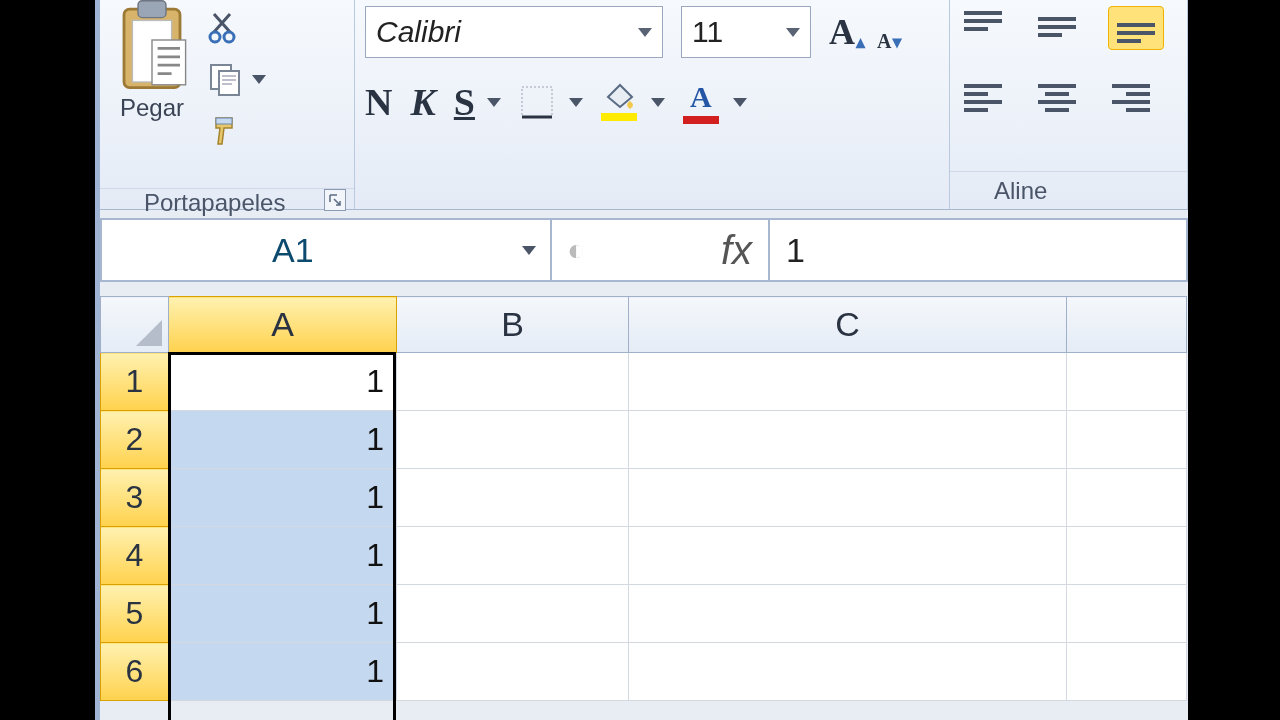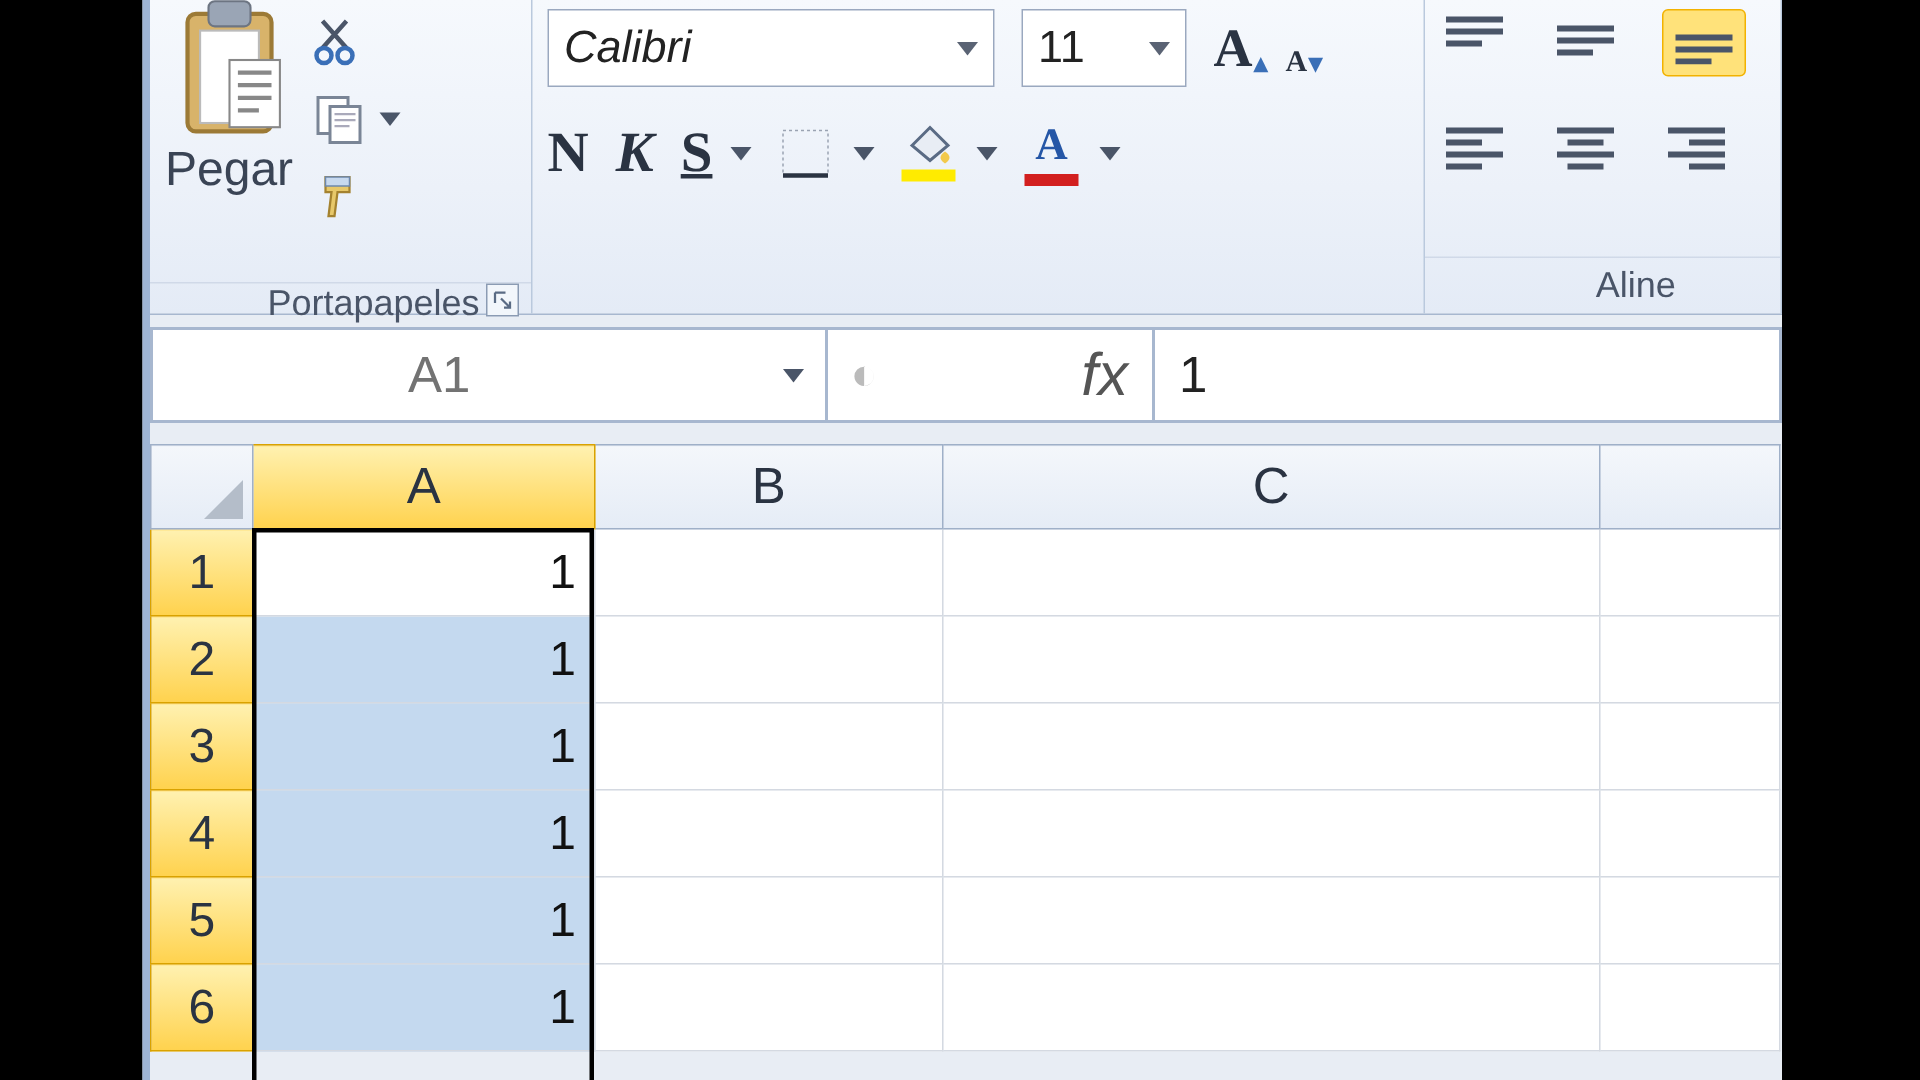--- a/index.html
+++ b/index.html
@@ -23,53 +23,53 @@
     position: relative;
     display: flex;
     flex-direction: column;
     border-right: 1px solid #bac9dd;
     height: 100%;
     gap: 40px;
   }
   .ribbon-body { flex: 1; display: flex; align-items: flex-start; padding: 6px 10px 0 10px; gap: 14px; }
   .ribbon-label {
     height: 38px;
-    display: flex; align-items: center; justify-content: center;
+    display: flex; align-items: center; justify-content: flex-start;
     font-size: 24px; color: #4a5568;
     position: relative;
     border-top: 1px solid #d0d9e8;
     padding-left: 44px;
   }
   .launcher {
     position: absolute; right: 8px; bottom: 6px;
     width: 22px; height: 22px;
     border: 1px solid #8b9bb3; background: #f2f6fb;
     display:flex; align-items:center; justify-content:center;
   }
   .launcher svg { width: 14px; height: 14px; }
   
   .g-clipboard { width: 255px; }
   .paste-stack { display:flex; flex-direction:column; align-items:center; gap:0; margin-top:-6px; }
   .paste-icon { width: 84px; height: 94px; display:flex; align-items:center; justify-content:center; }
-  .paste-label { font-size: 32px; color: #3a4455; }
+  .paste-label { font-size: 24px; color: #3a4455; }
   .clip-col { display:flex; flex-direction:column; gap:18px; margin-top:4px; }
   .mini-btn { display:flex; align-items:center; gap:6px; }
   .mini-btn svg { width: 34px; height: 34px; }
   .dd-caret { width:0;height:0;border-left:7px solid transparent;border-right:7px solid transparent;border-top:9px solid #4a5568; display:inline-block; margin-left:4px; }
   
   .g-font { width: 595px; }
   .font-rows { display:flex; flex-direction:column; gap:22px; width:100%; }
   .font-row { display:flex; align-items:center; gap:18px; }
   .combo {
     height: 52px; background:#fff; border:1px solid #9aa8bf;
     display:flex; align-items:center; justify-content:space-between;
     padding: 0 10px; font-size: 30px; color:#222;
   }
   .combo.font-name { width: 298px; font-style: italic; }
-  .combo.font-size { width: 110px; }
+  .combo.font-size { width: 130px; }
   .combo .dd-caret { border-top-color:#5a6374; }
   .size-arrows { display:flex; gap:12px; }
   .sz-btn { display:flex; align-items:flex-end; gap:1px; font-family:"Times New Roman",serif; font-weight:bold; color:#2a3342;}
   .sz-btn .big { font-size:36px;} .sz-btn .sm{font-size:20px;}
   .sz-btn .arrow-up{font-size:18px;color:#3a6fb7;}
   .sz-btn .arrow-dn{font-size:18px;color:#3a6fb7;}
   .font-btn { font-family:"Times New Roman",serif; font-size:38px; font-weight:bold; color:#2a3342; display:flex; align-items:center; gap:8px;}
   .font-btn.it { font-style:italic; }
   .font-btn.u span.letter { text-decoration: underline; }
   .border-btn { display:flex; align-items:center; gap:10px; }
@@ -83,21 +83,21 @@
   .align-btn svg{width:46px;height:34px;}
   .align-btn.highlight{background:#ffe27a;border:1px solid #f2b200;padding:2px 4px;border-radius:4px;}
   
   .formula-bar{
     height:64px; margin-top:8px;
     display:flex; align-items:stretch;
     border:2px solid #a7b7cf; background:#fff;
   }
   .name-box{
     width:450px; display:flex; align-items:center; justify-content:flex-end;
-    padding-right:20px; font-size:34px; color:#737373; border-right:2px solid #a7b7cf;
+    padding-right:20px; font-size:34px; color:#0c4a6e; border-right:2px solid #a7b7cf;
     position:relative;
   }
   .name-box .nb-value{margin-right:auto; margin-left:170px;}
   .name-box .dd-caret{position:absolute; right:14px;}
   .fx-spinner{width:48px;height:100%;display:flex;align-items:center;justify-content:center;color:#bbb;font-size:30px;}
   .fx-label{width:170px;font-style:italic;font-size:40px;color:#555;display:flex;align-items:center;justify-content:flex-end;border-right:2px solid #a7b7cf;padding-right:16px;}
   .fx-input{flex:1;display:flex;align-items:center;padding-left:16px;font-size:34px;color:#222;}
   
   .grid-wrap{position:relative;margin-top:14px;}
   table.sheet{border-collapse:collapse;table-layout:fixed;}

